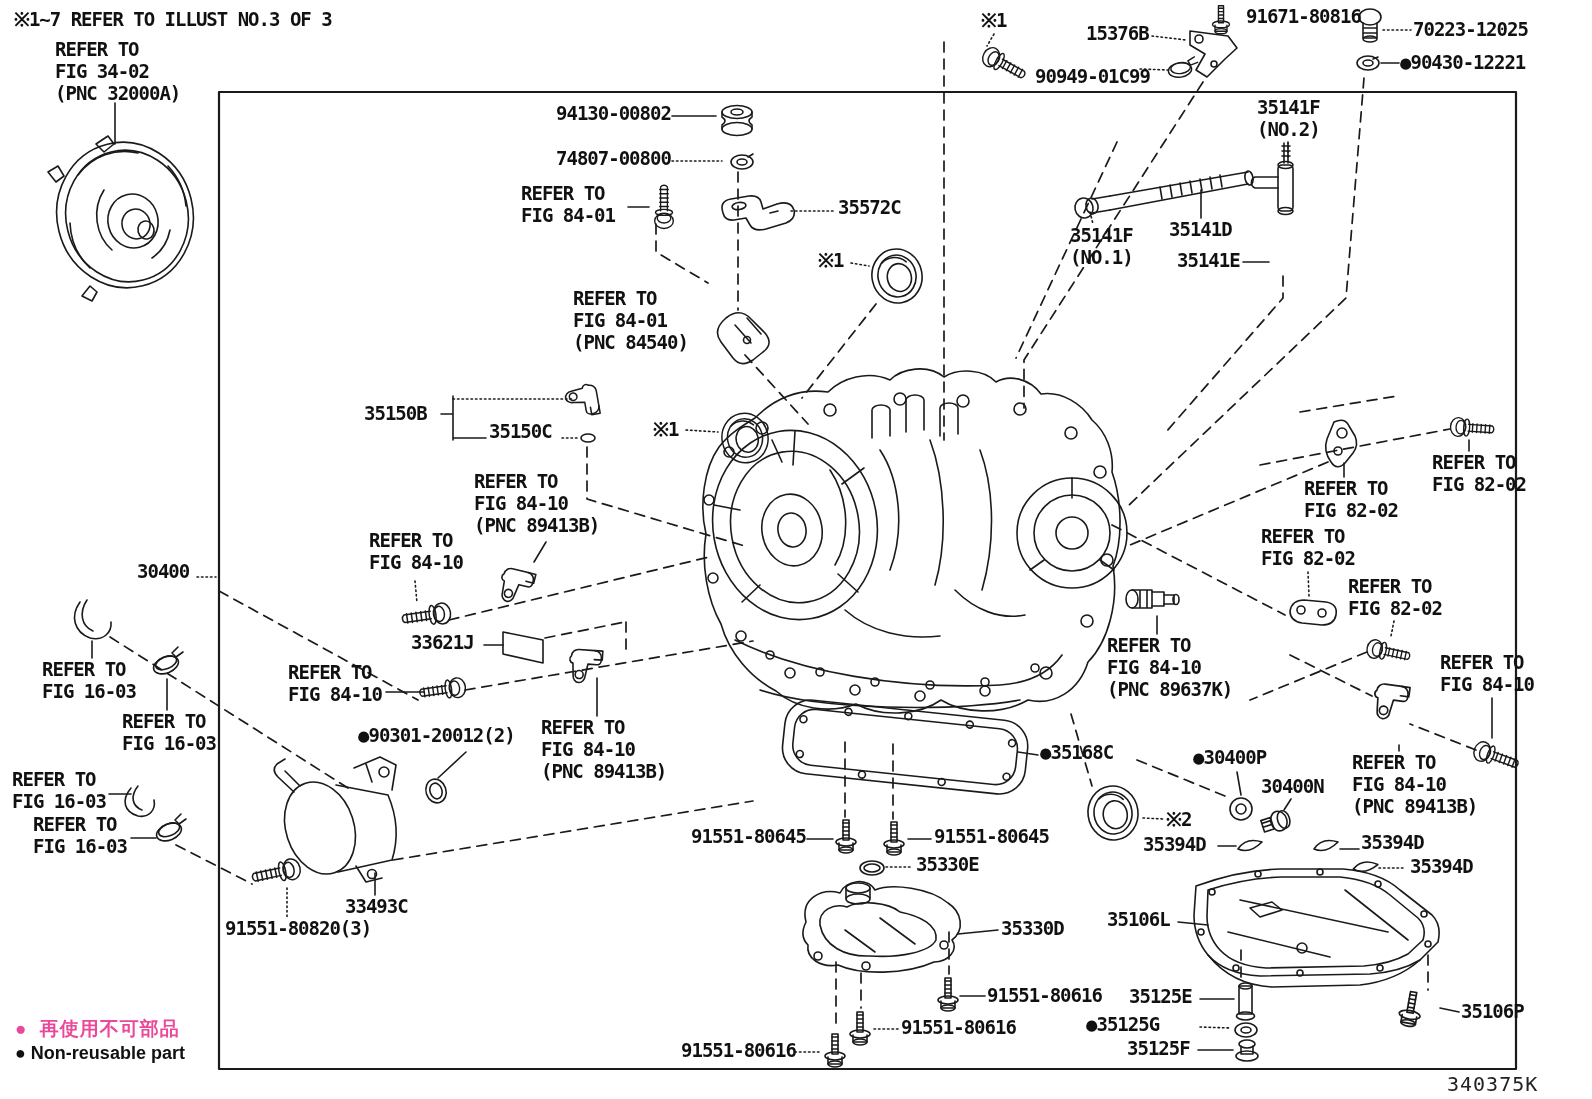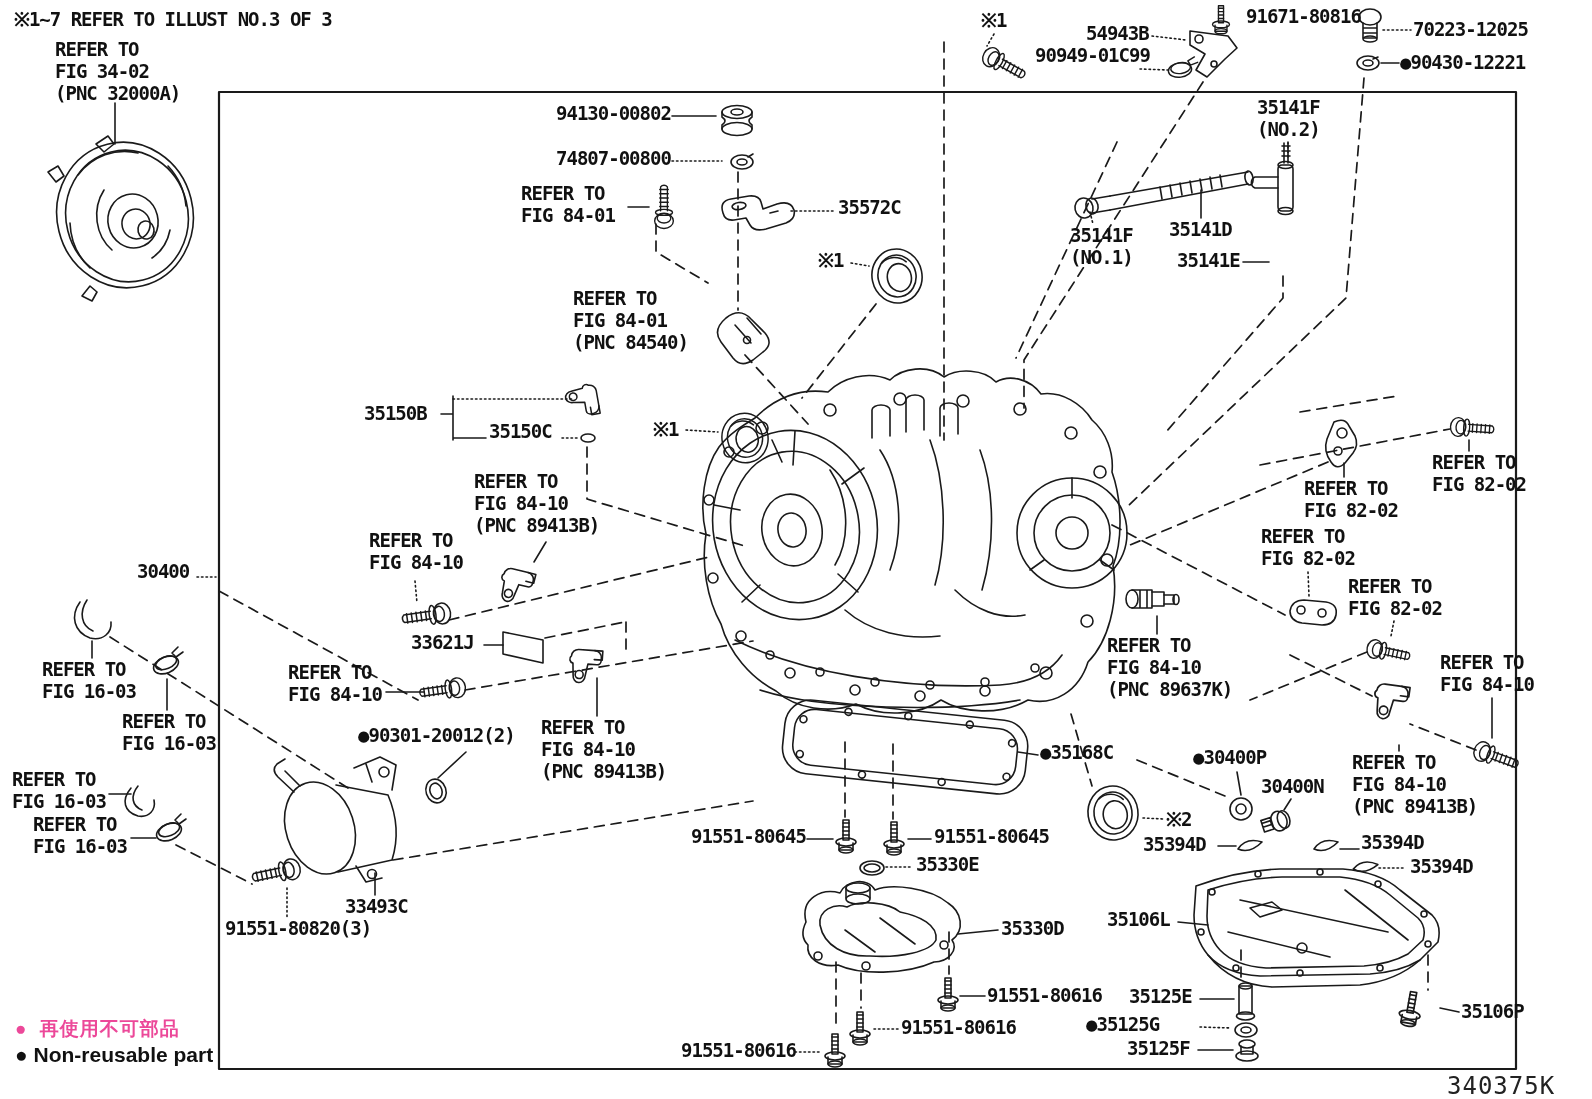--- a/index.html
+++ b/index.html
@@ -3,23 +3,23 @@
 <meta charset="utf-8">
 <style>
   html,body{margin:0;padding:0;background:#e8e8e8;}
   #stage{position:relative;width:1592px;height:1099px;background:#ffffff;overflow:hidden;
          font-family:"DejaVu Sans Mono","Liberation Mono",monospace;}
   #art{position:absolute;left:0;top:0;}
   .lb{position:absolute;white-space:pre-line;font-weight:bold;font-size:19px;line-height:22px;
       letter-spacing:-1px;color:#111;}
   .legend-jp{position:absolute;font-size:19px;font-weight:bold;color:#ec4899;letter-spacing:1px;
              font-family:Liberation Mono, monospace;}
-  .legend-en{position:absolute;font-size:21px;font-weight:600;color:#111;
+  .legend-en{position:absolute;font-size:18px;font-weight:600;color:#111;
              font-family:"Liberation Sans","DejaVu Sans",sans-serif;letter-spacing:0;}
-  .code{position:absolute;font-size:24px;font-weight:normal;color:#222;letter-spacing:1px;}
+  .code{position:absolute;font-size:20px;font-weight:normal;color:#222;letter-spacing:1px;}
 </style>
 </head>
 <body>
 
 <div id="stage">
 
 <svg id="art" width="1592" height="1099" viewBox="0 0 1592 1099" fill="none" stroke="#1a1a1a" stroke-width="1.6" stroke-linecap="round" stroke-linejoin="round">
 <defs>
   <g id="flangeBolt">
     <path d="M-3,2 v20 h6 V2 z"></path>
@@ -473,23 +473,23 @@
 <div class="lb" style="left:14px;top:8px">※1~7 REFER TO ILLUST NO.3 OF 3</div>
 <div class="lb" style="left:55px;top:38px">REFER TO
 FIG 34-02
 (PNC 32000A)</div>
 <div class="lb" style="left:556px;top:102px">94130-00802</div>
 <div class="lb" style="left:556px;top:147px">74807-00800</div>
 <div class="lb" style="left:521px;top:182px">REFER TO
 FIG 84-01</div>
 <div class="lb" style="left:838px;top:196px">35572C</div>
 <div class="lb" style="left:981px;top:9px">※1</div>
-<div class="lb" style="left:1086px;top:22px">54943B</div>
+<div class="lb" style="left:1086px;top:22px">15376B</div>
 <div class="lb" style="left:1246px;top:5px">91671-80816</div>
-<div class="lb" style="left:1035px;top:44px">90949-01C99</div>
+<div class="lb" style="left:1035px;top:65px">90949-01C99</div>
 <div class="lb" style="left:1413px;top:18px">70223-12025</div>
 <div class="lb" style="left:1400px;top:51px">●90430-12221</div>
 <div class="lb" style="left:1257px;top:96px">35141F
  (NO.2)</div>
 <div class="lb" style="left:1169px;top:218px">35141D</div>
 <div class="lb" style="left:1070px;top:224px">35141F
  (NO.1)</div>
 <div class="lb" style="left:1177px;top:249px">35141E</div>
 <div class="lb" style="left:573px;top:287px">REFER TO
 FIG 84-01

